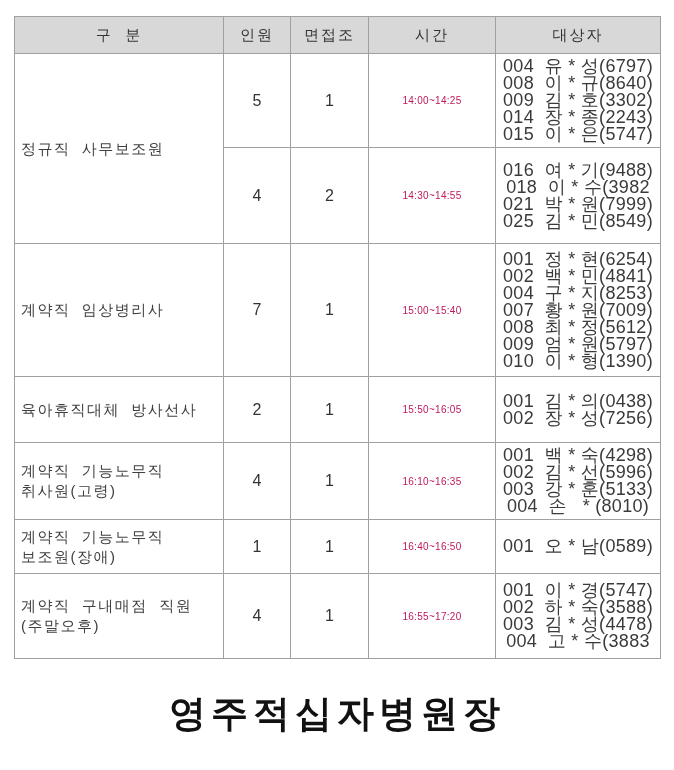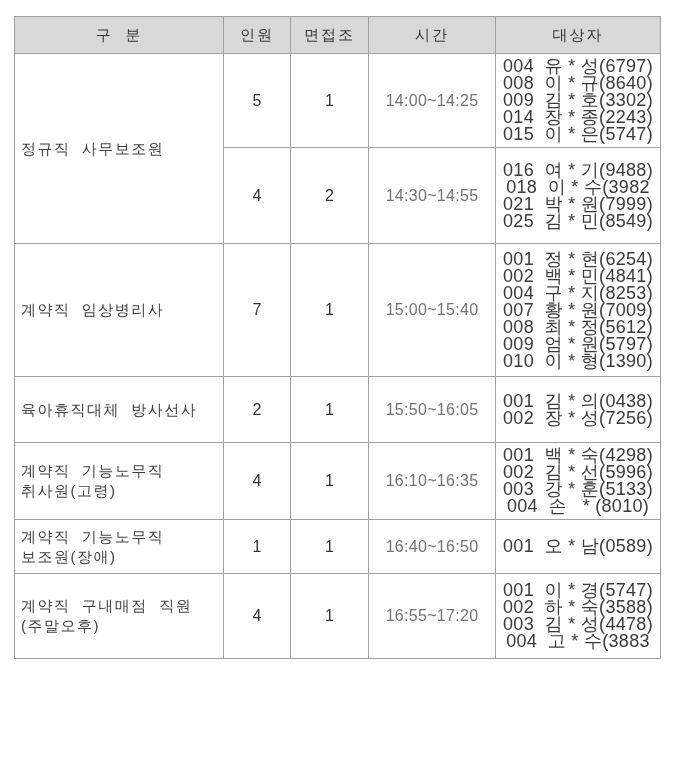--- a/index.html
+++ b/index.html
@@ -12,21 +12,21 @@
 
   .sched th {
     background:#d8d8d8; height:37px; font-weight:normal; font-size:15px;
     letter-spacing:2px; color:#333; text-align:center; white-space:pre-wrap;
   }
   td.cat {
     text-align:left; padding-left:6px; font-size:15px; letter-spacing:1.5px;
     line-height:20px; white-space:pre-wrap; color:#404040;
   }
   td.num  { text-align:center; font-size:16px; color:#333; }
-  td.time { text-align:center; font-size:16px; letter-spacing:0.3px; color:#737373; }
+  td.time { text-align:center; font-size:10px; letter-spacing:0.3px; color:#be185d; }
   td.cand { text-align:center; padding:4px 0; }
   td.cand div { font-size:18px; line-height:17px; letter-spacing:0.3px; white-space:pre-wrap; color:#3a3a3a; }
 
   tr.h-a1 { height:93px; }
   tr.h-a2 { height:96px; }
   tr.h-b  { height:133px; }
   tr.h-c  { height:66px; }
   tr.h-d  { height:73px; }
   tr.h-e  { height:54px; }
   tr.h-f  { height:85px; }
@@ -145,14 +145,15 @@
           <div>001  이 * 경(5747)</div>
           <div>002  하 * 숙(3588)</div>
           <div>003  김 * 성(4478)</div>
           <div>004  고 * 수(3883</div>
         </td>
       </tr>
     </tbody>
   </table>
 
 
+  <div class="signature">영주적십자병원장</div>
 
 </div>
 
 </body></html>

